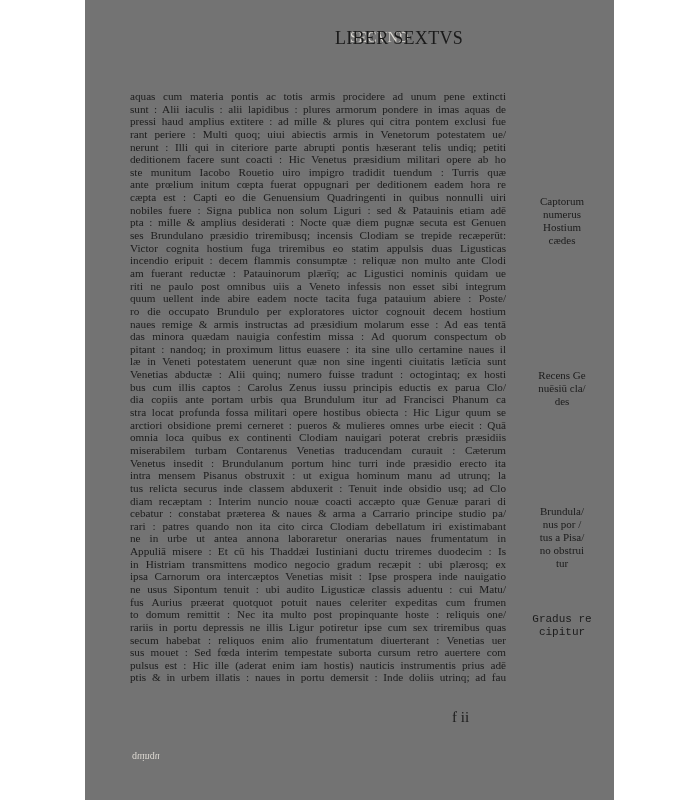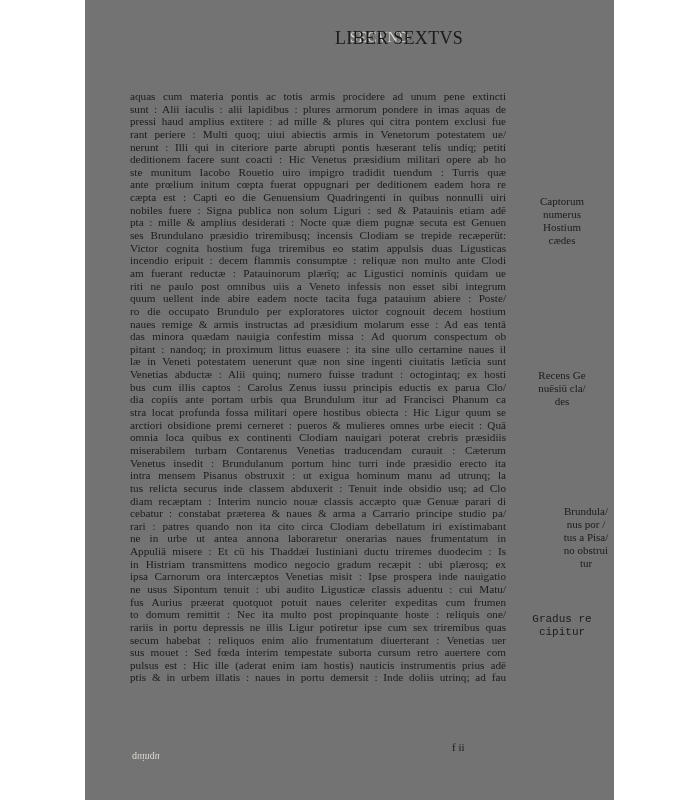--- a/index.html
+++ b/index.html
@@ -26,21 +26,21 @@
   }
   .line {
     display: block; white-space: nowrap; text-align: justify; text-align-last: justify;
     height: 12.65px; overflow: hidden;
   }
   .margin {
     position: absolute; left: 437px; width: 80px; font-size: 11px; line-height: 13px; color: #1b1b1b; text-align: center;
   }
   .margin .mline { display: block; white-space: nowrap; }
   .signature {
-    position: absolute; left: 367px; top: 741px; font-size: 11px; color: #1b1b1b;
+    position: absolute; left: 367px; top: 709px; font-size: 15px; color: #1b1b1b;
   }
   .ghost-catch {
     position: absolute; left: 47px; top: 752px; font-size: 10px; color: #dedad3;
     transform: scaleY(-1);
   }
 </style>
 </head>
 <body>
 
 <div class="page">
@@ -75,21 +75,21 @@
       <span class="line">Venetias abductæ : Alii quinq; numero fuisse tradunt : octogintaq; ex hosti</span>
       <span class="line">bus cum illis captos : Carolus Zenus iussu principis eductis ex parua Clo/</span>
       <span class="line">dia copiis ante portam urbis qua Brundulum itur ad Francisci Phanum ca</span>
       <span class="line">stra locat profunda fossa militari opere hostibus obiecta : Hic Ligur quum se</span>
       <span class="line">arctiori obsidione premi cerneret : pueros &amp; mulieres omnes urbe eiecit : Quā</span>
       <span class="line">omnia loca quibus ex continenti Clodiam nauigari poterat crebris præsidiis</span>
       <span class="line">miserabilem turbam Contarenus Venetias traducendam curauit : Cæterum</span>
       <span class="line">Venetus insedit : Brundulanum portum hinc turri inde præsidio erecto ita</span>
       <span class="line">intra mensem Pisanus obstruxit : ut exigua hominum manu ad utrunq; la</span>
       <span class="line">tus relicta securus inde classem abduxerit : Tenuit inde obsidio usq; ad Clo</span>
-      <span class="line">diam recæptam : Interim nuncio nouæ classis accæpto quæ Genuæ parari di</span>
+      <span class="line">diam recæptam : Interim nuncio nouæ coacti accæpto quæ Genuæ parari di</span>
       <span class="line">cebatur : constabat præterea &amp; naues &amp; arma a Carrario principe studio pa/</span>
       <span class="line">rari : patres quando non ita cito circa Clodiam debellatum iri existimabant</span>
       <span class="line">ne in urbe ut antea annona laboraretur onerarias naues frumentatum in</span>
       <span class="line">Appuliā misere : Et cū his Thaddæi Iustiniani ductu triremes duodecim : Is</span>
       <span class="line">in Histriam transmittens modico negocio gradum recæpit : ubi plærosq; ex</span>
       <span class="line">ipsa Carnorum ora intercæptos Venetias misit : Ipse prospera inde nauigatio</span>
       <span class="line">ne usus Sipontum tenuit : ubi audito Ligusticæ classis aduentu : cui Matu/</span>
       <span class="line">fus Aurius præerat quotquot potuit naues celeriter expeditas cum frumen</span>
       <span class="line">to domum remittit : Nec ita multo post propinquante hoste : reliquis one/</span>
       <span class="line">rariis in portu depressis ne illis Ligur potiretur ipse cum sex triremibus quas</span>
@@ -104,21 +104,21 @@
         <span class="mline">Captorum</span>
         <span class="mline">numerus</span>
         <span class="mline">Hostium</span>
         <span class="mline">cædes</span>
       </div>
       <div class="margin" style="top: 369px;">
         <span class="mline">Recens Ge</span>
         <span class="mline">nuēsiū cla/</span>
         <span class="mline">des</span>
       </div>
-      <div class="margin" style="top: 505px; margin-left: 24px;">
+      <div class="margin" style="top: 505px;">
         <span class="mline">Brundula/</span>
         <span class="mline">nus por /</span>
         <span class="mline">tus a Pisa/</span>
         <span class="mline">no obstrui</span>
         <span class="mline">tur</span>
       </div>
       <div class="margin" style="top: 613px; font-family: Liberation Mono, monospace;">
         <span class="mline">Gradus re</span>
         <span class="mline">cipitur</span>
       </div>

